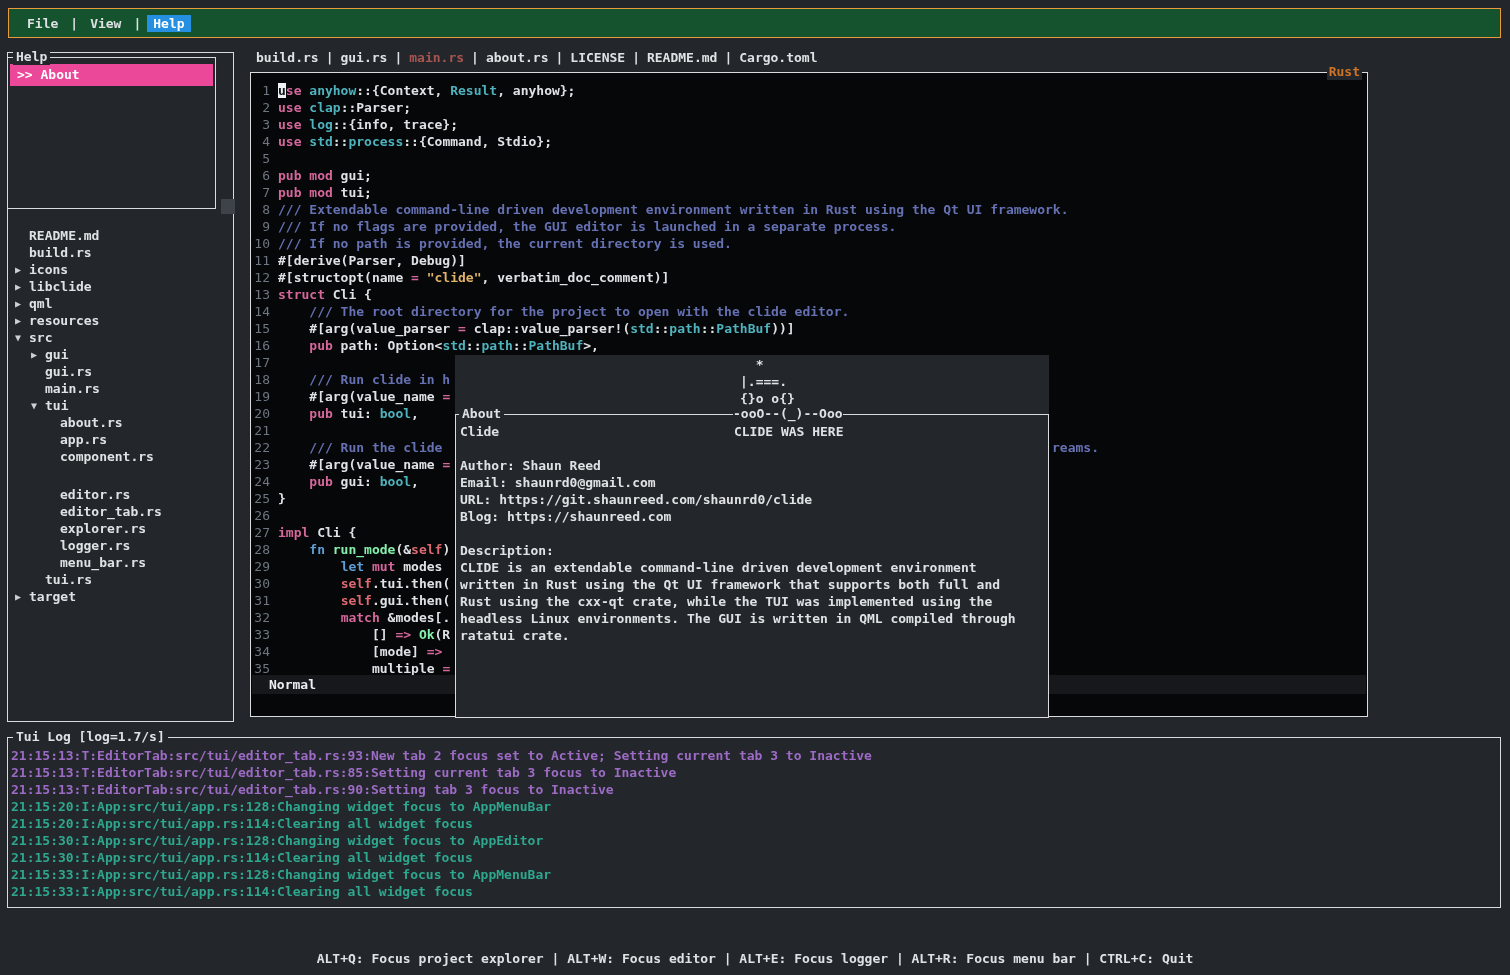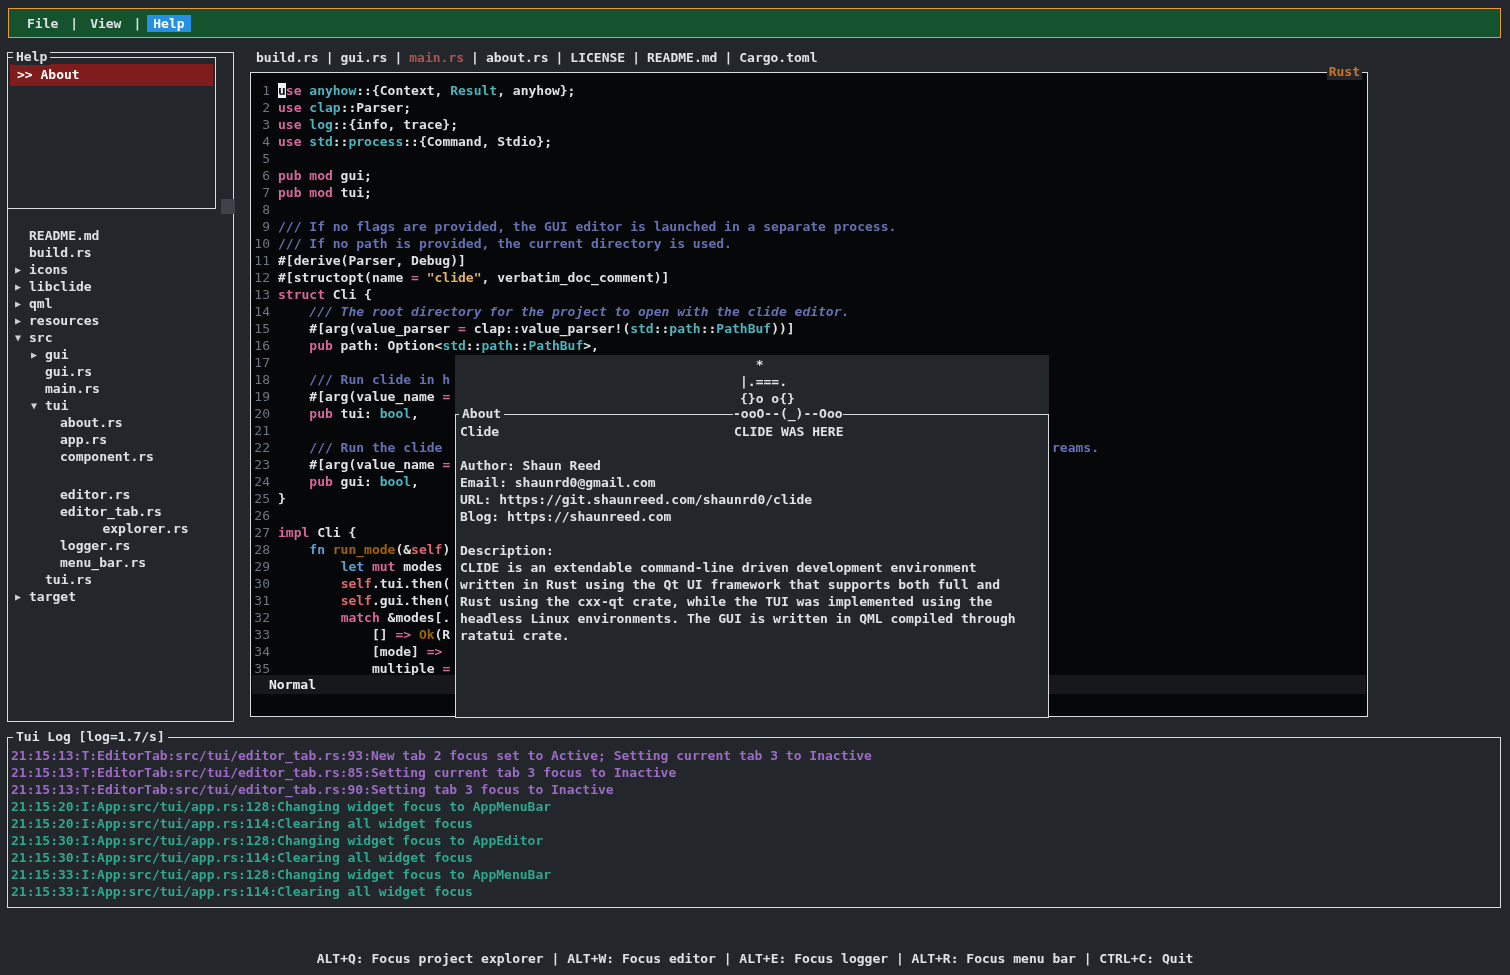--- a/index.html
+++ b/index.html
@@ -22,35 +22,35 @@
   .menu-item.active{background:#2590e2;color:#ffffff}
   .menu-sep{margin:0 4px;color:#dfe2e5}
 
   
   #explorer{left:7px;top:52px;width:227px;height:670px}
   #tree{position:absolute;top:174px;left:0;right:2px}
   .trow{height:17px;line-height:17px;display:flex;align-items:center;white-space:pre}
   .trow .arr{font-size:10px;display:inline-block;color:#ccd1d5}
   #dropdown{left:7px;top:57px;width:209px;height:152px;background:#23272b;z-index:6}
   .dd-item{margin:6px 2px 0 2px;height:22px;line-height:22px;padding-left:7px;white-space:pre}
-  .dd-item.selected{background:#7f1d1d;color:#ffffff}
+  .dd-item.selected{background:#ec4899;color:#ffffff}
   #thumb{left:221px;top:199px;width:14px;height:15px;background:#3e434a;z-index:7}
 
   
   #tabs{left:256px;top:49px;height:18px;display:flex;line-height:18px;white-space:pre}
   .tab{cursor:default}
   .tab.active{color:#a85551}
   .tabsep{padding:0 7px}
   #editor{left:250px;top:72px;width:1118px;height:645px;background:#060709}
   #rustbadge{position:absolute;top:-9px;right:5px;background:#23272b;padding:0 2px;color:#cf7325;line-height:16px}
   #codelines{position:absolute;top:9px;left:3px;right:2px}
   .cl{display:flex;height:17px;line-height:17px;white-space:pre;position:relative}
   .lnum{width:16px;margin-right:8px;text-align:right;color:#6d7681;font-weight:400;flex:none}
   .c-w{color:#dfe2e5}.c-pk{color:#d5679b}.c-cy{color:#4fb3be}.c-cm{color:#6671b3}
-  .c-ye{color:#e0b368}.c-rd{color:#dd6a70}.c-gr{color:#a16207}.c-bl{color:#5e9fd6}
+  .c-ye{color:#e0b368}.c-rd{color:#dd6a70}.c-gr{color:#86efac}.c-bl{color:#5e9fd6}
   .c-cur{background:#eef1f3;color:#15181b}
   .xseg{position:absolute;top:0}
   #modestrip{position:absolute;left:1px;right:1px;top:602px;height:19px;line-height:19px;
     background:#16181c;padding-left:17px;color:#eceff1}
 
   
   #popup{left:455px;top:355px;width:594px;height:363px;background:#23272b;z-index:5}
   #popup-art{position:absolute;top:1px;left:285px;line-height:17px;white-space:pre}
   #popup-box{position:absolute;left:0;right:0;top:59px;bottom:0;border:1px solid #d9dcdf}
   #popup-bart{position:absolute;top:-9px;left:277px;background:#23272b;line-height:16px;white-space:pre}
@@ -89,21 +89,21 @@
       <div class="trow" style="padding-left: 7px;"><span class="arr" style="width: 14px;">▼</span><span>src</span></div>
       <div class="trow" style="padding-left: 23px;"><span class="arr" style="width: 14px;">▶</span><span>gui</span></div>
       <div class="trow" style="padding-left: 37px;"><span>gui.rs</span></div>
       <div class="trow" style="padding-left: 37px;"><span>main.rs</span></div>
       <div class="trow" style="padding-left: 23px;"><span class="arr" style="width: 14px;">▼</span><span>tui</span></div>
       <div class="trow" style="padding-left: 52px;"><span>about.rs</span></div>
       <div class="trow" style="padding-left: 52px;"><span>app.rs</span></div>
       <div class="trow" style="padding-left: 52px;"><span>component.rs</span></div>
       <div class="trow" style="padding-left: 52px; margin-top: 21px;"><span>editor.rs</span></div>
       <div class="trow" style="padding-left: 52px;"><span>editor_tab.rs</span></div>
-      <div class="trow" style="padding-left: 52px; justify-content: center;"><span>explorer.rs</span></div>
+      <div class="trow" style="padding-left: 52px;"><span>explorer.rs</span></div>
       <div class="trow" style="padding-left: 52px;"><span>logger.rs</span></div>
       <div class="trow" style="padding-left: 52px;"><span>menu_bar.rs</span></div>
       <div class="trow" style="padding-left: 37px;"><span>tui.rs</span></div>
       <div class="trow" style="padding-left: 7px;"><span class="arr" style="width: 14px;">▶</span><span>target</span></div>
     </div>
 </div>
 
 <div id="dropdown" class="abs panel">
   <span class="ptitle">Help</span>
   <div id="dd-items">
@@ -117,27 +117,27 @@
 <div id="editor" class="abs panel">
   <span id="rustbadge">Rust</span>
   <div id="codelines">
       <div class="cl"><span class="lnum">1</span><span style="white-space: pre;"><span class="c-cur">u</span><span class="c-pk">se</span><span class="c-w"> </span><span class="c-cy">anyhow</span><span class="c-w">::{Context, </span><span class="c-cy">Result</span><span class="c-w">, anyhow};</span></span></div>
       <div class="cl"><span class="lnum">2</span><span style="white-space: pre;"><span class="c-pk">use</span><span class="c-w"> </span><span class="c-cy">clap</span><span class="c-w">::Parser;</span></span></div>
       <div class="cl"><span class="lnum">3</span><span style="white-space: pre;"><span class="c-pk">use</span><span class="c-w"> </span><span class="c-cy">log</span><span class="c-w">::{info, trace};</span></span></div>
       <div class="cl"><span class="lnum">4</span><span style="white-space: pre;"><span class="c-pk">use</span><span class="c-w"> </span><span class="c-cy">std</span><span class="c-w">::</span><span class="c-cy">process</span><span class="c-w">::{Command, Stdio};</span></span></div>
       <div class="cl"><span class="lnum">5</span><span style="white-space: pre;"></span></div>
       <div class="cl"><span class="lnum">6</span><span style="white-space: pre;"><span class="c-pk">pub mod</span><span class="c-w"> gui;</span></span></div>
       <div class="cl"><span class="lnum">7</span><span style="white-space: pre;"><span class="c-pk">pub mod</span><span class="c-w"> tui;</span></span></div>
-      <div class="cl"><span class="lnum">8</span></div>
+      <div class="cl"><span class="lnum">8</span><span style="white-space: pre;"><span class="c-cm">/// Extendable command-line driven development environment written in Rust using the Qt UI framework.</span></span></div>
       <div class="cl"><span class="lnum">9</span><span style="white-space: pre;"><span class="c-cm">/// If no flags are provided, the GUI editor is launched in a separate process.</span></span></div>
       <div class="cl"><span class="lnum">10</span><span style="white-space: pre;"><span class="c-cm">/// If no path is provided, the current directory is used.</span></span></div>
       <div class="cl"><span class="lnum">11</span><span style="white-space: pre;"><span class="c-w">#[derive(Parser, Debug)]</span></span></div>
       <div class="cl"><span class="lnum">12</span><span style="white-space: pre;"><span class="c-w">#[structopt(name </span><span class="c-pk">=</span><span class="c-w"> </span><span class="c-ye">"clide"</span><span class="c-w">, verbatim_doc_comment)]</span></span></div>
       <div class="cl"><span class="lnum">13</span><span style="white-space: pre;"><span class="c-pk">struct</span><span class="c-w"> Cli {</span></span></div>
-      <div class="cl"><span class="lnum">14</span><span style="white-space: pre; font-style: italic;"><span class="c-cm">    /// The root directory for the project to open with the clide editor.</span></span></div>
+      <div class="cl"><span class="lnum">14</span><span style="white-space: pre;"><span class="c-cm">    /// The root directory for the project to open with the clide editor.</span></span></div>
       <div class="cl"><span class="lnum">15</span><span style="white-space: pre;"><span class="c-w">    #[arg(value_parser </span><span class="c-pk">=</span><span class="c-w"> clap::value_parser!(</span><span class="c-cy">std</span><span class="c-w">::</span><span class="c-cy">path</span><span class="c-w">::</span><span class="c-cy">PathBuf</span><span class="c-w">))]</span></span></div>
       <div class="cl"><span class="lnum">16</span><span style="white-space: pre;"><span class="c-w">    </span><span class="c-pk">pub</span><span class="c-w"> path: Option&lt;</span><span class="c-cy">std</span><span class="c-w">::</span><span class="c-cy">path</span><span class="c-w">::</span><span class="c-cy">PathBuf</span><span class="c-w">&gt;,</span></span></div>
       <div class="cl"><span class="lnum">17</span><span style="white-space: pre;"></span></div>
       <div class="cl"><span class="lnum">18</span><span style="white-space: pre;"><span class="c-cm">    /// Run clide in h</span></span></div>
       <div class="cl"><span class="lnum">19</span><span style="white-space: pre;"><span class="c-w">    #[arg(value_name </span><span class="c-pk">=</span></span></div>
       <div class="cl"><span class="lnum">20</span><span style="white-space: pre;"><span class="c-w">    </span><span class="c-pk">pub</span><span class="c-w"> tui: </span><span class="c-cy">bool</span><span class="c-w">,</span></span></div>
       <div class="cl"><span class="lnum">21</span><span style="white-space: pre;"></span></div>
       <div class="cl"><span class="lnum">22</span><span style="white-space: pre;"><span class="c-cm">    /// Run the clide </span></span><span class="xseg c-cm" style="left: 798px;">reams.</span></div>
       <div class="cl"><span class="lnum">23</span><span style="white-space: pre;"><span class="c-w">    #[arg(value_name </span><span class="c-pk">=</span></span></div>
       <div class="cl"><span class="lnum">24</span><span style="white-space: pre;"><span class="c-w">    </span><span class="c-pk">pub</span><span class="c-w"> gui: </span><span class="c-cy">bool</span><span class="c-w">,</span></span></div>

